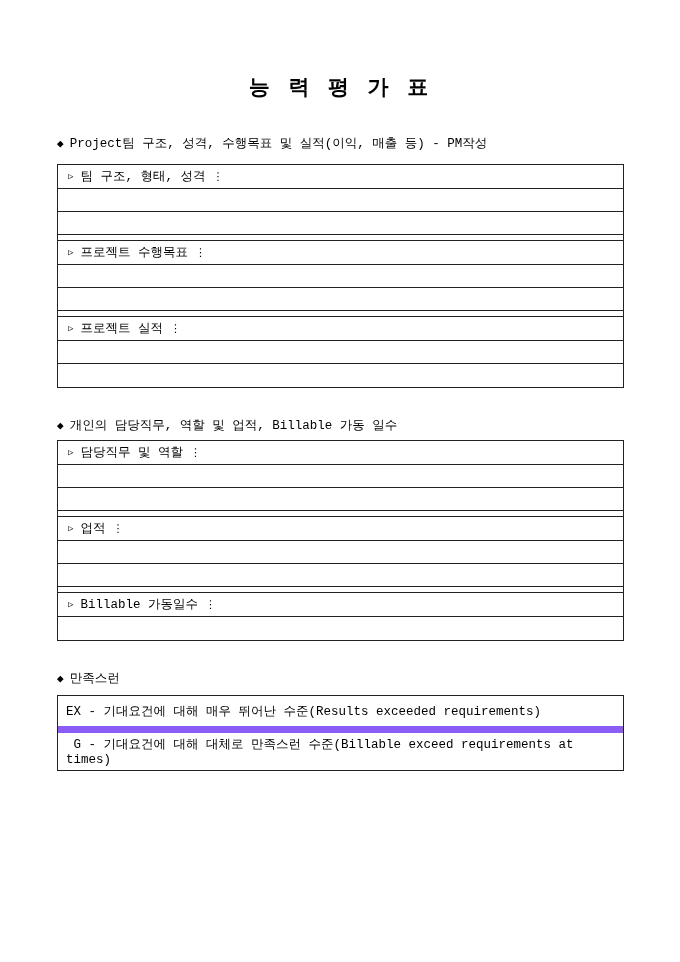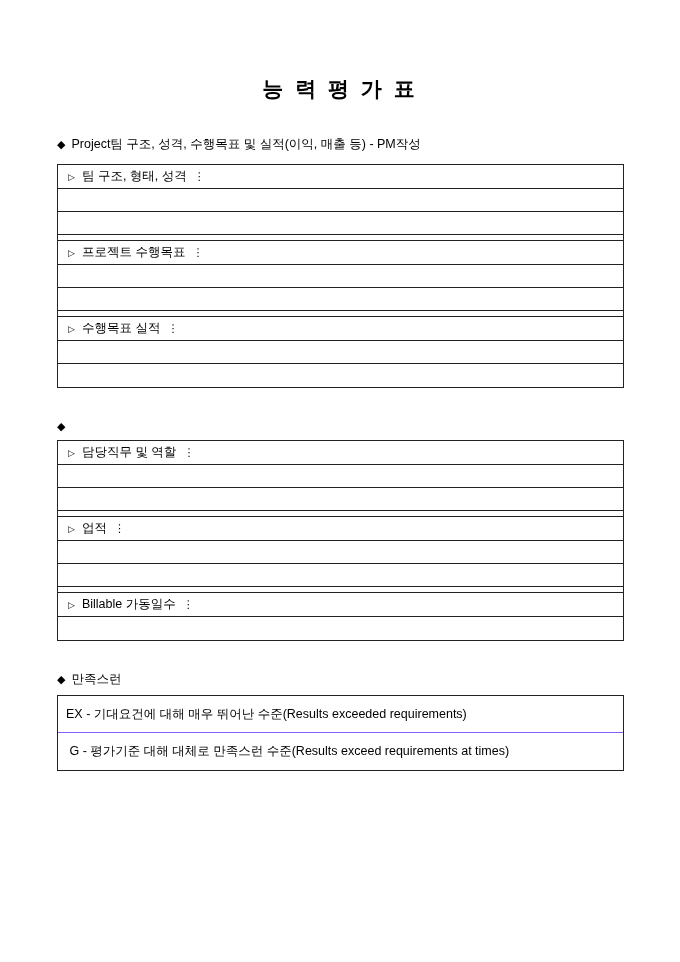--- a/index.html
+++ b/index.html
@@ -2,21 +2,21 @@
 <html><head>
 <meta charset="utf-8">
 <style>
   html, body { margin: 0; padding: 0; background: #ffffff; }
   .page {
     position: relative;
     width: 680px;
     height: 962px;
     background: #ffffff;
     color: #000000;
-    font-family: Liberation Sans, sans-serif;
+    font-family: Liberation Mono, monospace;
     overflow: hidden;
   }
   .doc-title {
     padding-top: 76px;
     text-align: center;
     font-size: 21px;
     font-weight: bold;
     letter-spacing: 3px;
     line-height: 26px;
   }
@@ -62,21 +62,21 @@
     margin-right: 7px;
   }
   .dots {
     margin-left: 7px;
     font-size: 11px;
     letter-spacing: 0;
   }
   .crit-row {
     box-sizing: border-box;
     height: 37px;
-    border-bottom: 1px solid #8b5cf6;
+    border-bottom: 7px solid #8b5cf6;
     display: flex;
     align-items: center;
     padding-left: 8px;
     font-size: 12.5px;
   }
   .crit-row:last-child { border-bottom: none; }
   .crit-text { white-space: pre-wrap; }
 </style>
 </head>
 <body>
@@ -102,29 +102,30 @@
     <div class="row label">
       <span class="tri">▷</span>
       <span>프로젝트 수행목표</span>
       <span class="dots">⋮</span>
     </div>
     <div class="row blank"></div>
     <div class="row blank"></div>
     <div class="row spacer"></div>
     <div class="row label">
       <span class="tri">▷</span>
-      <span>수행목표 실적</span>
+      <span>프로젝트 실적</span>
       <span class="dots">⋮</span>
     </div>
     <div class="row blank"></div>
     <div class="row blank"></div>
   </div>
 
   <div class="section-heading sh2">
     <span class="diamond">◆</span>
+    <span>개인의 담당직무, 역할 및 업적, Billable 가동 일수</span>
   </div>
 
   <div class="tbl t2">
     <div class="row label">
       <span class="tri">▷</span>
       <span>담당직무 및 역할</span>
       <span class="dots">⋮</span>
     </div>
     <div class="row blank"></div>
     <div class="row blank"></div>
@@ -148,17 +149,17 @@
   <div class="section-heading sh3">
     <span class="diamond">◆</span>
     <span>만족스런</span>
   </div>
 
   <div class="tbl t3">
     <div class="crit-row">
       <span class="crit-text">EX - 기대요건에 대해 매우 뛰어난 수준(Results exceeded requirements)</span>
     </div>
     <div class="crit-row">
-      <span class="crit-text"> G - 평가기준 대해 대체로 만족스런 수준(Results exceed requirements at times)</span>
+      <span class="crit-text"> G - 기대요건에 대해 대체로 만족스런 수준(Billable exceed requirements at times)</span>
     </div>
   </div>
 
 </div>
 
 </body></html>

